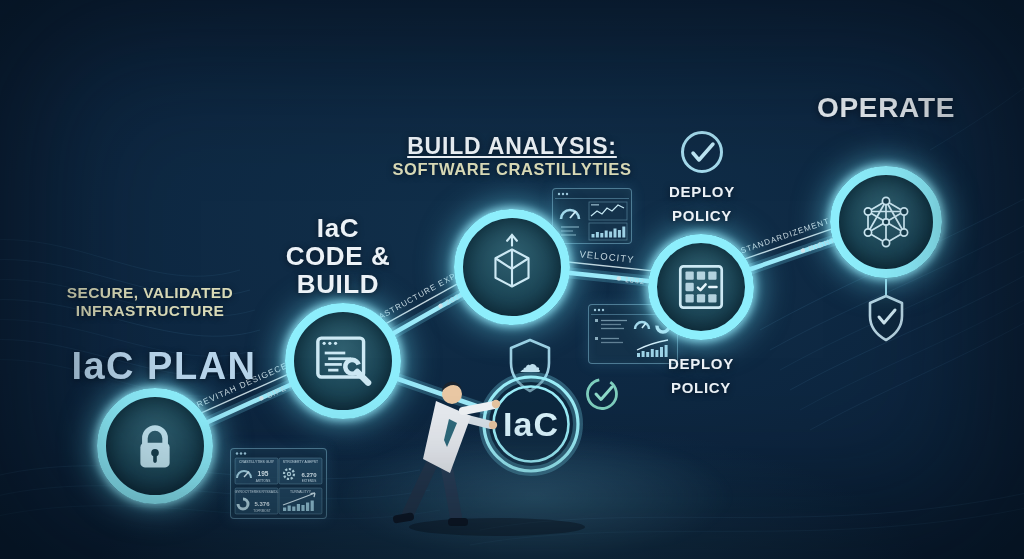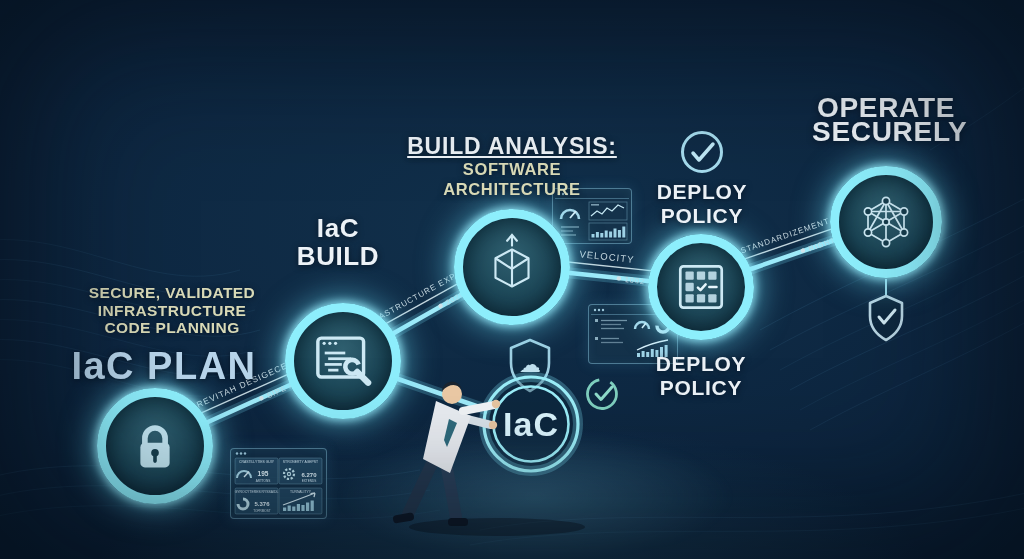--- a/index.html
+++ b/index.html
@@ -36,21 +36,21 @@
   .label{position:absolute;z-index:4;text-align:center;text-shadow:0 1px 6px rgba(2,8,16,.6);}
   .label .ln{display:block;}
   .cream{color:#d9dab7;font-weight:bold;}
   .white{color:#ecf2f7;font-weight:bold;}
   .blue{color:#b7d4ea;font-weight:bold;}
   .eyebrow{font-size:15.5px;line-height:17.5px;letter-spacing:.4px;}
   .big-label{font-size:38px;letter-spacing:1.5px;}
   .stage2{font-size:26px;line-height:28px;letter-spacing:.6px;}
   .build-t{font-size:23px;letter-spacing:.8px;line-height:25px;text-decoration:underline;}
   .build-s{font-size:16.5px;letter-spacing:.6px;line-height:20px;}
-  .mid-label{font-size:21px;line-height:24px;letter-spacing:.7px;}
+  .mid-label{font-size:15px;line-height:24px;letter-spacing:.7px;}
   .topcheck{position:absolute;z-index:4;}
   .vignette{
     z-index:6;width:1024px;height:559px;pointer-events:none;
     box-shadow:inset 0 0 130px 45px rgba(3,9,18,.55);
   }
   .ann-text{fill:#c6d6de;letter-spacing:1px;}
   .tiny{fill:#cfe6f2;}
 </style>
 </head>
 <body>
@@ -345,48 +345,47 @@
         <circle cx="0" cy="0" r="3.2"></circle>
       </g>
     </svg>
   </div>
 
   <svg class="topcheck" style="left:679px;top:129px;" width="46" height="46" viewBox="-23 -23 46 46">
     <circle r="19.5" fill="none" stroke="#a5dcee" stroke-width="3"></circle>
     <path d="M-9,1 L-3,8 L11,-8" fill="none" stroke="#bfe8f6" stroke-width="3.5" stroke-linecap="round" stroke-linejoin="round"></path>
   </svg>
 
-  <div class="label eyebrow cream" style="left:66px;top:284px;width:212px;">
+  <div class="label eyebrow cream" style="left:44px;top:284px;width:212px;">
     <span class="ln">SECURE, VALIDATED</span>
     <span class="ln">INFRASTRUCTURE</span>
-    <span class="ln">CODE PLANNING</span>
   </div>
   <div class="label big-label blue" style="left:58px;top:345px;width:212px;">
     <span>IaC PLAN</span>
   </div>
 
   <div class="label stage2 white" style="left:272px;top:214px;width:132px;">
     <span class="ln">IaC</span>
+    <span class="ln">CODE &amp;</span>
     <span class="ln">BUILD</span>
   </div>
 
   <div class="label" style="left:392px;top:134px;width:240px;">
     <span class="ln build-t white">BUILD ANALYSIS:</span>
-    <span class="ln build-s cream">SOFTWARE ARCHITECTURE</span>
+    <span class="ln build-s cream">SOFTWARE CRASTILLYTIES</span>
   </div>
 
   <div class="label mid-label white" style="left:640px;top:180px;width:124px;">
     <span class="ln">DEPLOY</span>
     <span class="ln">POLICY</span>
   </div>
 
   <div class="label mid-label white" style="left:638px;top:352px;width:126px;">
     <span class="ln">DEPLOY</span>
     <span class="ln">POLICY</span>
   </div>
 
   <div class="label mid-label white" style="left:812px;top:96px;width:148px;font-size:28px;">
     <span class="ln">OPERATE</span>
-    <span class="ln">SECURELY</span>
   </div>
 
   <div class="layer vignette"></div>
 </div>
 
 </body></html>

